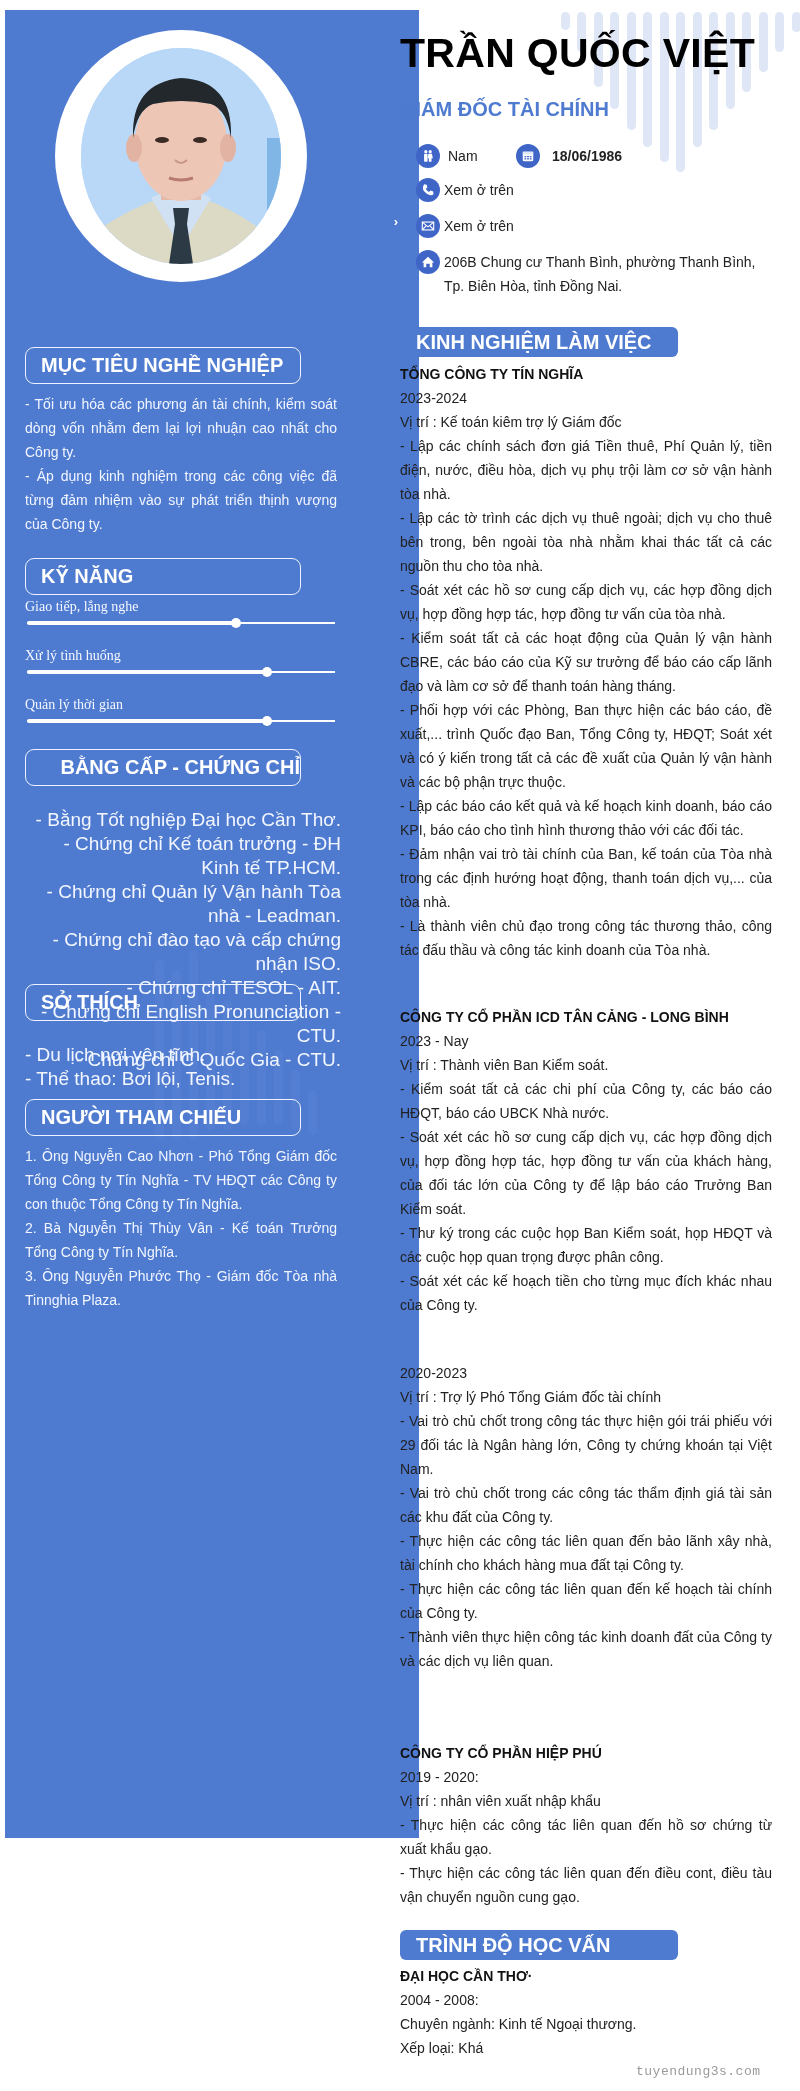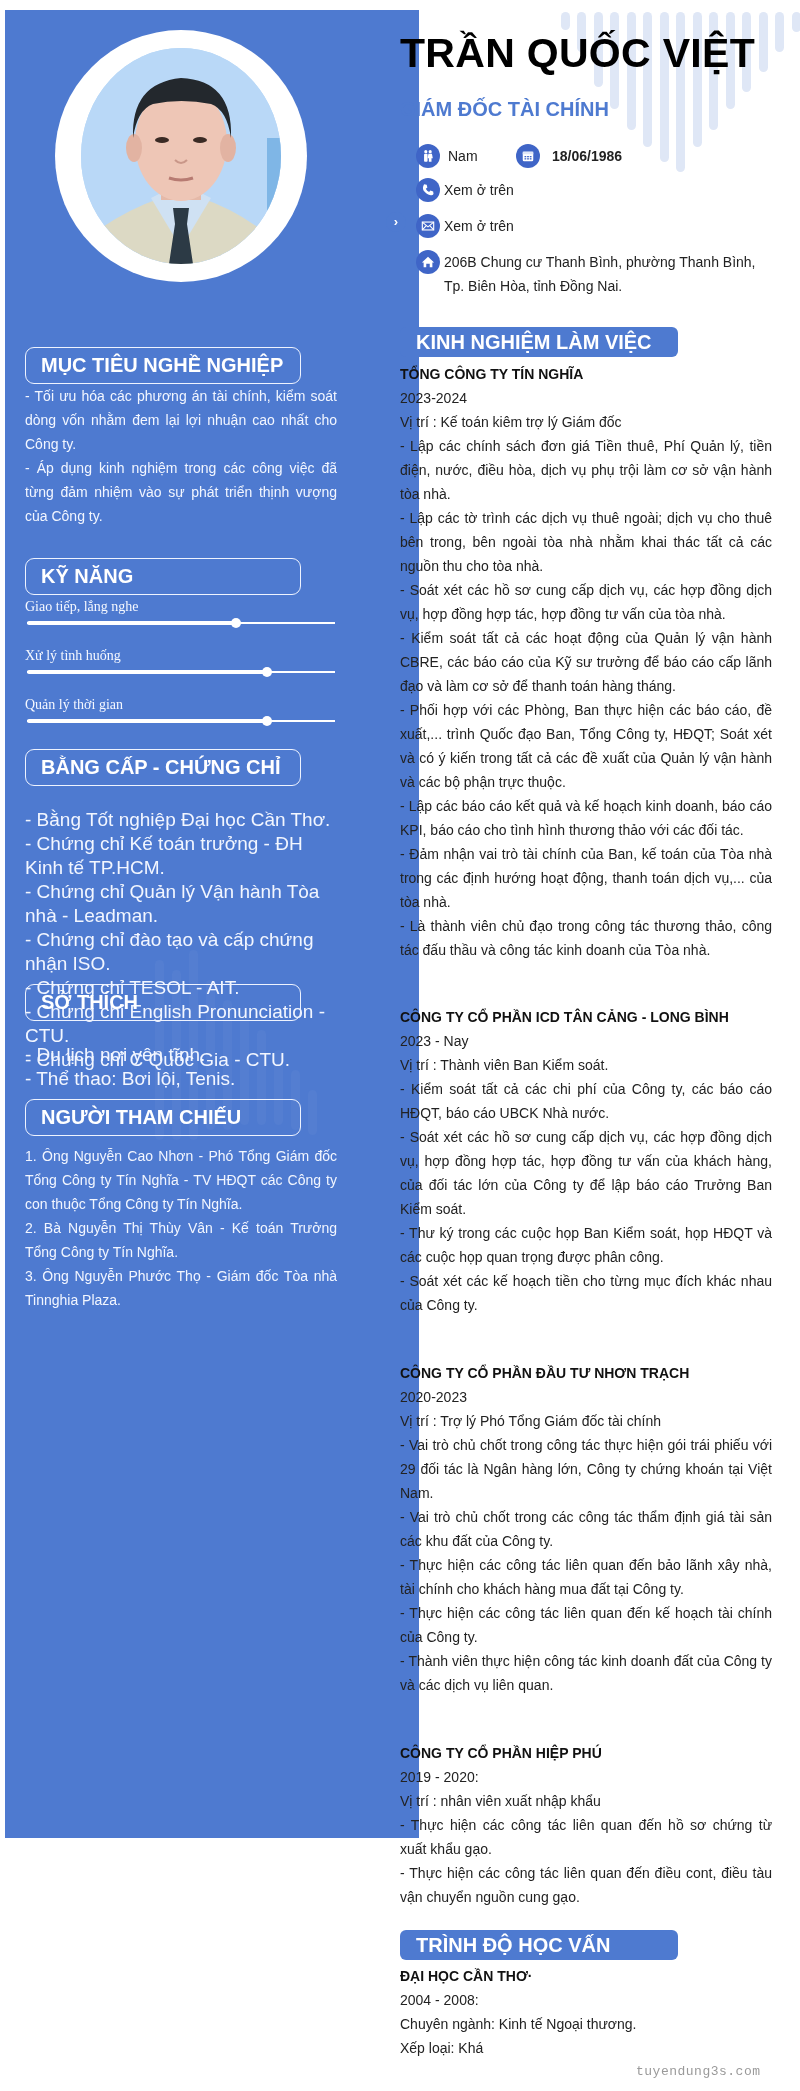--- a/index.html
+++ b/index.html
@@ -129,21 +129,21 @@
 
         <path d="M88 130 Q100 134 112 130" stroke="#b77b72" stroke-width="3" fill="none"></path>
 
         <path d="M94 112 Q100 118 106 112" stroke="#c99789" stroke-width="2" fill="none"></path>
       </svg>
     </div>
   </div>
 
   <section class="side-section" style="top:337px;">
     <div class="side-heading">MỤC TIÊU NGHỀ NGHIỆP</div>
-    <div class="side-text" style="margin-top:0;">
+    <div class="side-text" style="margin-top:8px;">
       <p>- Tối ưu hóa các phương án tài chính, kiểm soát dòng vốn nhằm đem lại lợi nhuận cao nhất cho Công ty.</p>
       <p>- Áp dụng kinh nghiệm trong các công việc đã từng đảm nhiệm vào sự phát triển thịnh vượng của Công ty.</p>
     </div>
   </section>
 
   <section class="side-section" style="top:548px;">
     <div class="side-heading">KỸ NĂNG</div>
     <div style="margin-top:3px;">
       <div class="skill">
         <span class="skill-label">Giao tiếp, lắng nghe</span>
@@ -162,21 +162,21 @@
       <div class="skill">
         <span class="skill-label">Quản lý thời gian</span>
         <div class="skill-track">
           <div class="skill-fill" style="width:78%;"></div>
           <div class="skill-knob" style="left:78%;"></div>
         </div>
       </div>
     </div>
   </section>
 
-  <section class="side-section" style="top:739px;">
+  <section class="side-section" style="top:739px;text-align:right;">
     <div class="side-heading">BẰNG CẤP - CHỨNG CHỈ</div>
     <div class="side-list">
       <div>- Bằng Tốt nghiệp Đại học Cần Thơ.</div>
       <div>- Chứng chỉ Kế toán trưởng - ĐH Kinh tế TP.HCM.</div>
       <div>- Chứng chỉ Quản lý Vận hành Tòa nhà - Leadman.</div>
       <div>- Chứng chỉ đào tạo và cấp chứng nhận ISO.</div>
       <div>- Chứng chỉ TESOL - AIT.</div>
       <div>- Chứng chỉ English Pronunciation - CTU.</div>
       <div>- Chứng chỉ C Quốc Gia - CTU.</div>
     </div>
@@ -306,21 +306,20 @@
   <div class="company">CÔNG TY CỔ PHẦN ICD TÂN CẢNG - LONG BÌNH</div>
   <div>2023 - Nay</div>
   <div>Vị trí : Thành viên Ban Kiểm soát.</div>
   <p>- Kiểm soát tất cả các chi phí của Công ty, các báo cáo HĐQT, báo cáo UBCK Nhà nước.</p>
   <p>- Soát xét các hồ sơ cung cấp dịch vụ, các hợp đồng dịch vụ, hợp đồng hợp tác, hợp đồng tư vấn của khách hàng, của  đối tác lớn của Công ty để lập báo cáo Trưởng Ban Kiểm soát.</p>
   <p>- Thư ký trong các cuộc họp Ban Kiểm soát, họp HĐQT và các cuộc họp quan trọng được phân công.</p>
   <p>-  Soát xét các kế hoạch tiền cho từng mục đích khác nhau của Công ty.</p>
 </div>
 
 <div class="job" style="top:1361px;">
-  <div class="company">CÔNG TY CỔ PHẦN ĐẦU TƯ NHƠN TRẠCH</div>
   <div>2020-2023</div>
   <div>Vị trí : Trợ lý Phó Tổng Giám đốc tài chính</div>
   <p>- Vai trò chủ chốt trong công tác thực hiện gói trái phiếu với 29 đối tác là Ngân hàng lớn, Công ty chứng khoán tại Việt Nam.</p>
   <p>- Vai trò chủ chốt trong các công tác thẩm định giá tài sản các khu đất của Công ty.</p>
   <p>- Thực hiện các công tác liên quan đến bảo lãnh xây nhà, tài chính cho khách hàng mua đất tại Công ty.</p>
   <p>- Thực hiện các công tác liên quan đến kế hoạch tài chính của Công ty.</p>
   <p>- Thành viên thực hiện công tác kinh doanh đất của Công ty và các dịch vụ liên quan.</p>
 </div>
 
 <div class="job" style="top:1741px;">

